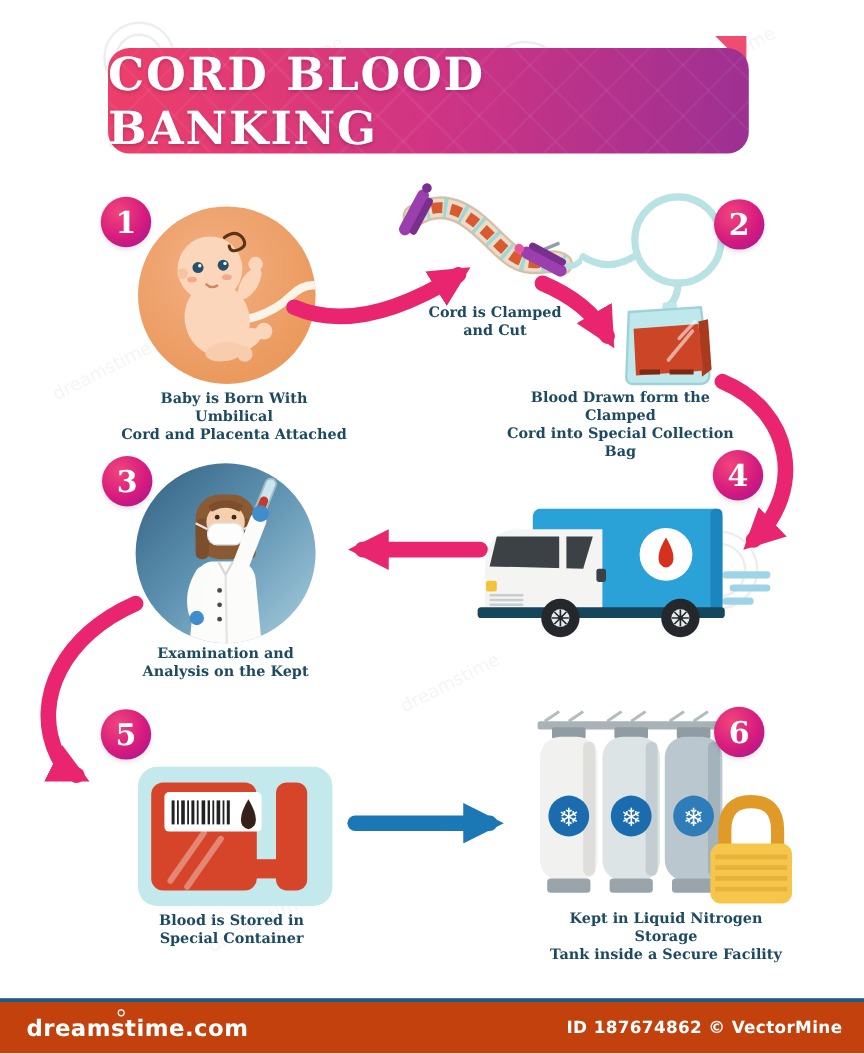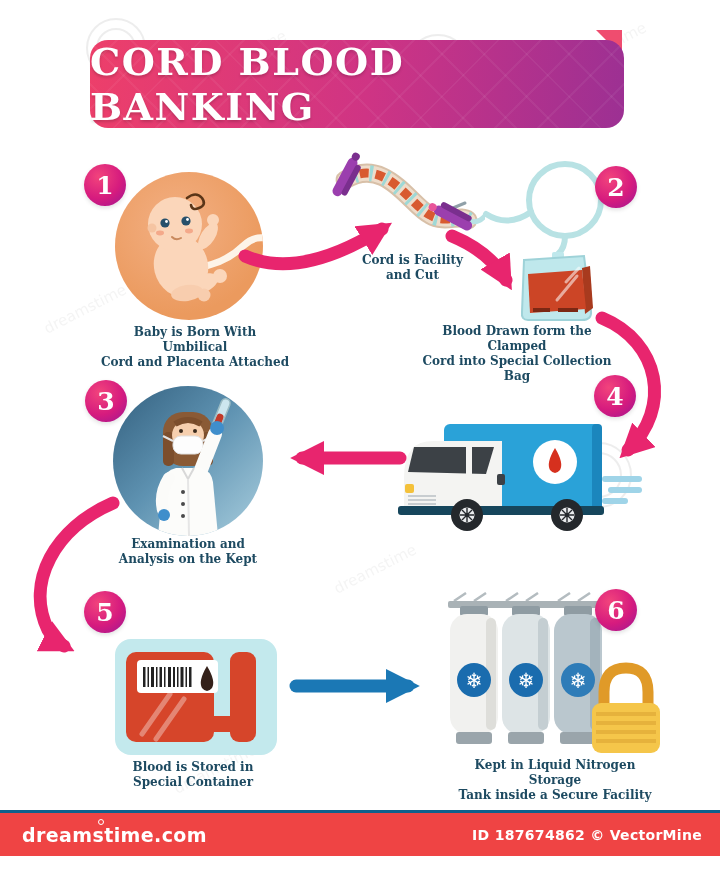--- a/index.html
+++ b/index.html
@@ -39,21 +39,21 @@
                background:linear-gradient(135deg,#33607f 0%,#5f93b2 48%,#a9cede 100%);}
 
   
   .caption{position:absolute;color:#1d4a61;font-size:12px;font-weight:bold;line-height:15px;
            text-align:center;white-space:pre-line;z-index:6;}
 
   .art{position:absolute;z-index:3;}
   .arrow-layer{position:absolute;left:0;top:0;z-index:5;pointer-events:none;}
 
   
-  .footer{position:absolute;left:0;top:810px;width:720px;height:46px;background:#ef4444;z-index:10;
+  .footer{position:absolute;left:0;top:832px;width:720px;height:46px;background:#c2410c;z-index:10;
           border-top:3px solid #11608b;box-sizing:border-box;
           font-family:"DejaVu Sans","Liberation Sans",sans-serif;color:#fff;}
   .brand{position:absolute;left:22px;top:11px;font-size:19px;font-weight:bold;letter-spacing:.4px;}
   .brand-reg{position:absolute;left:76px;top:-5px;width:4px;height:4px;border:1px solid #fff;border-radius:50%;}
   .credit{position:absolute;right:18px;top:14px;font-size:14px;font-weight:bold;letter-spacing:.3px;}
 </style>
 </head>
 <body>
 
 <div class="canvas">
@@ -111,21 +111,21 @@
       <rect x="15" y="6" width="10" height="42" rx="5" fill="#9b3fae"></rect>
       <rect x="24" y="10" width="6" height="34" rx="3" fill="#7a2f8e"></rect>
       <circle cx="20" cy="4" r="4" fill="#7a2f8e"></circle>
     </g>
     <g transform="rotate(-62 128 68)">
       <rect x="123" y="47" width="10" height="42" rx="5" fill="#9b3fae"></rect>
       <rect x="132" y="51" width="6" height="34" rx="3" fill="#7a2f8e"></rect>
       <circle cx="128" cy="45" r="4" fill="#e8559a"></circle>
     </g>
   </svg>
-  <div class="caption" style="left:350px;top:253px;width:125px;">Cord is Facility
+  <div class="caption" style="left:350px;top:253px;width:125px;">Cord is Clamped
 and Cut</div>
 
   <svg class="art" style="left:478px;top:148px;" width="160" height="180" viewBox="0 0 160 180">
     <path d="M8,66 Q30,80 53,64" stroke="#b8e2e4" stroke-width="6" fill="none" stroke-linecap="round"></path>
     <circle cx="87" cy="52" r="36" stroke="#b8e2e4" stroke-width="6" fill="none"></circle>
     <path d="M87,88 Q87,100 80,106 L80,112" stroke="#b8e2e4" stroke-width="6" fill="none" stroke-linecap="round"></path>
     <rect x="74" y="104" width="12" height="9" rx="2" fill="#bfe8ec"></rect>
     <path d="M46,112 L106,108 L113,163 Q114,172 104,172 L50,172 Q43,172 44,164 Z" fill="#bfe8ec" stroke="#9ed2d8" stroke-width="2"></path>
     <path d="M104,120 L112,118 L115,160 L107,166 Z" fill="#a83a1e"></path>
     <path d="M50,126 L104,122 L108,161 L52,165 Z" fill="#cc4526"></path>

